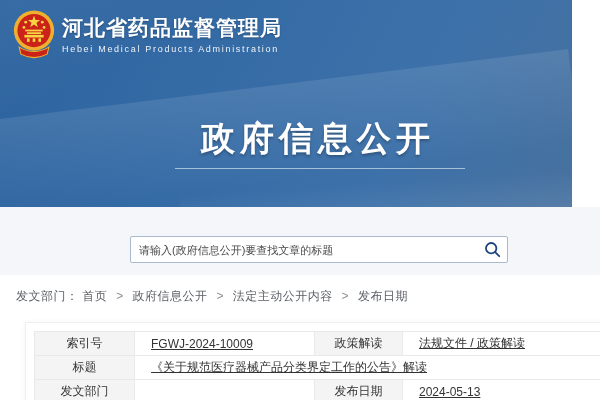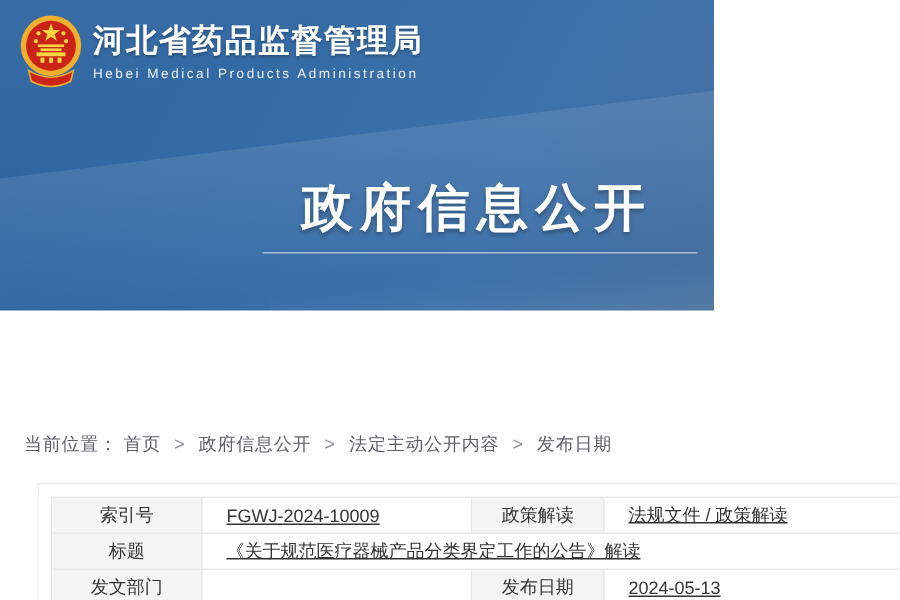--- a/index.html
+++ b/index.html
@@ -1,21 +1,21 @@
 <!DOCTYPE html>
 <html><head>
 <meta charset="utf-8">
 <style>
   * { margin:0; padding:0; box-sizing:border-box; }
   html,body { width:600px; height:400px; overflow:hidden; background:#fff;
     font-family:"Liberation Sans","DejaVu Sans",sans-serif; }
   .stage { position:relative; width:600px; height:400px; overflow:hidden; background:#fff; }
 
   
-  .hero { position:absolute; left:0; top:0; width:476px; height:207px;
+  .hero { position:absolute; left:0; top:0; width:572px; height:207px;
     background:linear-gradient(118deg,#2c639f 0%,#366ca6 40%,#3d71a9 70%,#47719f 100%);
     overflow:hidden; }
   .hero .streak1 { position:absolute; left:-180px; top:95px; width:760px; height:150px;
     background:linear-gradient(to bottom,rgba(255,255,255,0.10),rgba(255,255,255,0) 65%);
     transform:rotate(-7deg); pointer-events:none; }
   .hero .streak2 { position:absolute; left:180px; top:150px; width:560px; height:90px;
     background:linear-gradient(to top,rgba(255,255,255,0.14),rgba(255,255,255,0) 70%);
     transform:rotate(-4deg); pointer-events:none; }
   .hero .streak3 { position:absolute; left:-60px; top:-40px; width:420px; height:120px;
     background:linear-gradient(to bottom right,rgba(255,255,255,0.07),rgba(255,255,255,0) 60%);
@@ -94,23 +94,34 @@
       <div class="org-names">
         <div class="org-cn">河北省药品监督管理局</div>
         <div class="org-en">Hebei Medical Products Administration</div>
       </div>
     </div>
 
     <div class="banner-title">政府信息公开</div>
     <div class="banner-underline"></div>
   </div>
 
+  <div class="search-band">
+    <div class="search-box">
+      <input class="search-input" type="text" placeholder="请输入(政府信息公开)要查找文章的标题" style="">
+      <button class="search-btn">
+        <svg width="17" height="17" viewBox="0 0 17 17">
+          <circle cx="7.2" cy="7.2" r="5.2" fill="none" stroke="#1d4380" stroke-width="1.8"></circle>
+          <line x1="11.2" y1="11.2" x2="15.2" y2="15.2" stroke="#1d4380" stroke-width="1.8" stroke-linecap="round"></line>
+        </svg>
+      </button>
+    </div>
+  </div>
 
   <div class="breadcrumb">
-    <span>当前位置：</span>
+    <span>发文部门：</span>
     <a>首页</a>
     <span class="crumb-sep">&gt;</span>
     <a>政府信息公开</a>
     <span class="crumb-sep">&gt;</span>
     <a>法定主动公开内容</a>
     <span class="crumb-sep">&gt;</span>
     <span>发布日期</span>
   </div>
 
   <div class="card">

